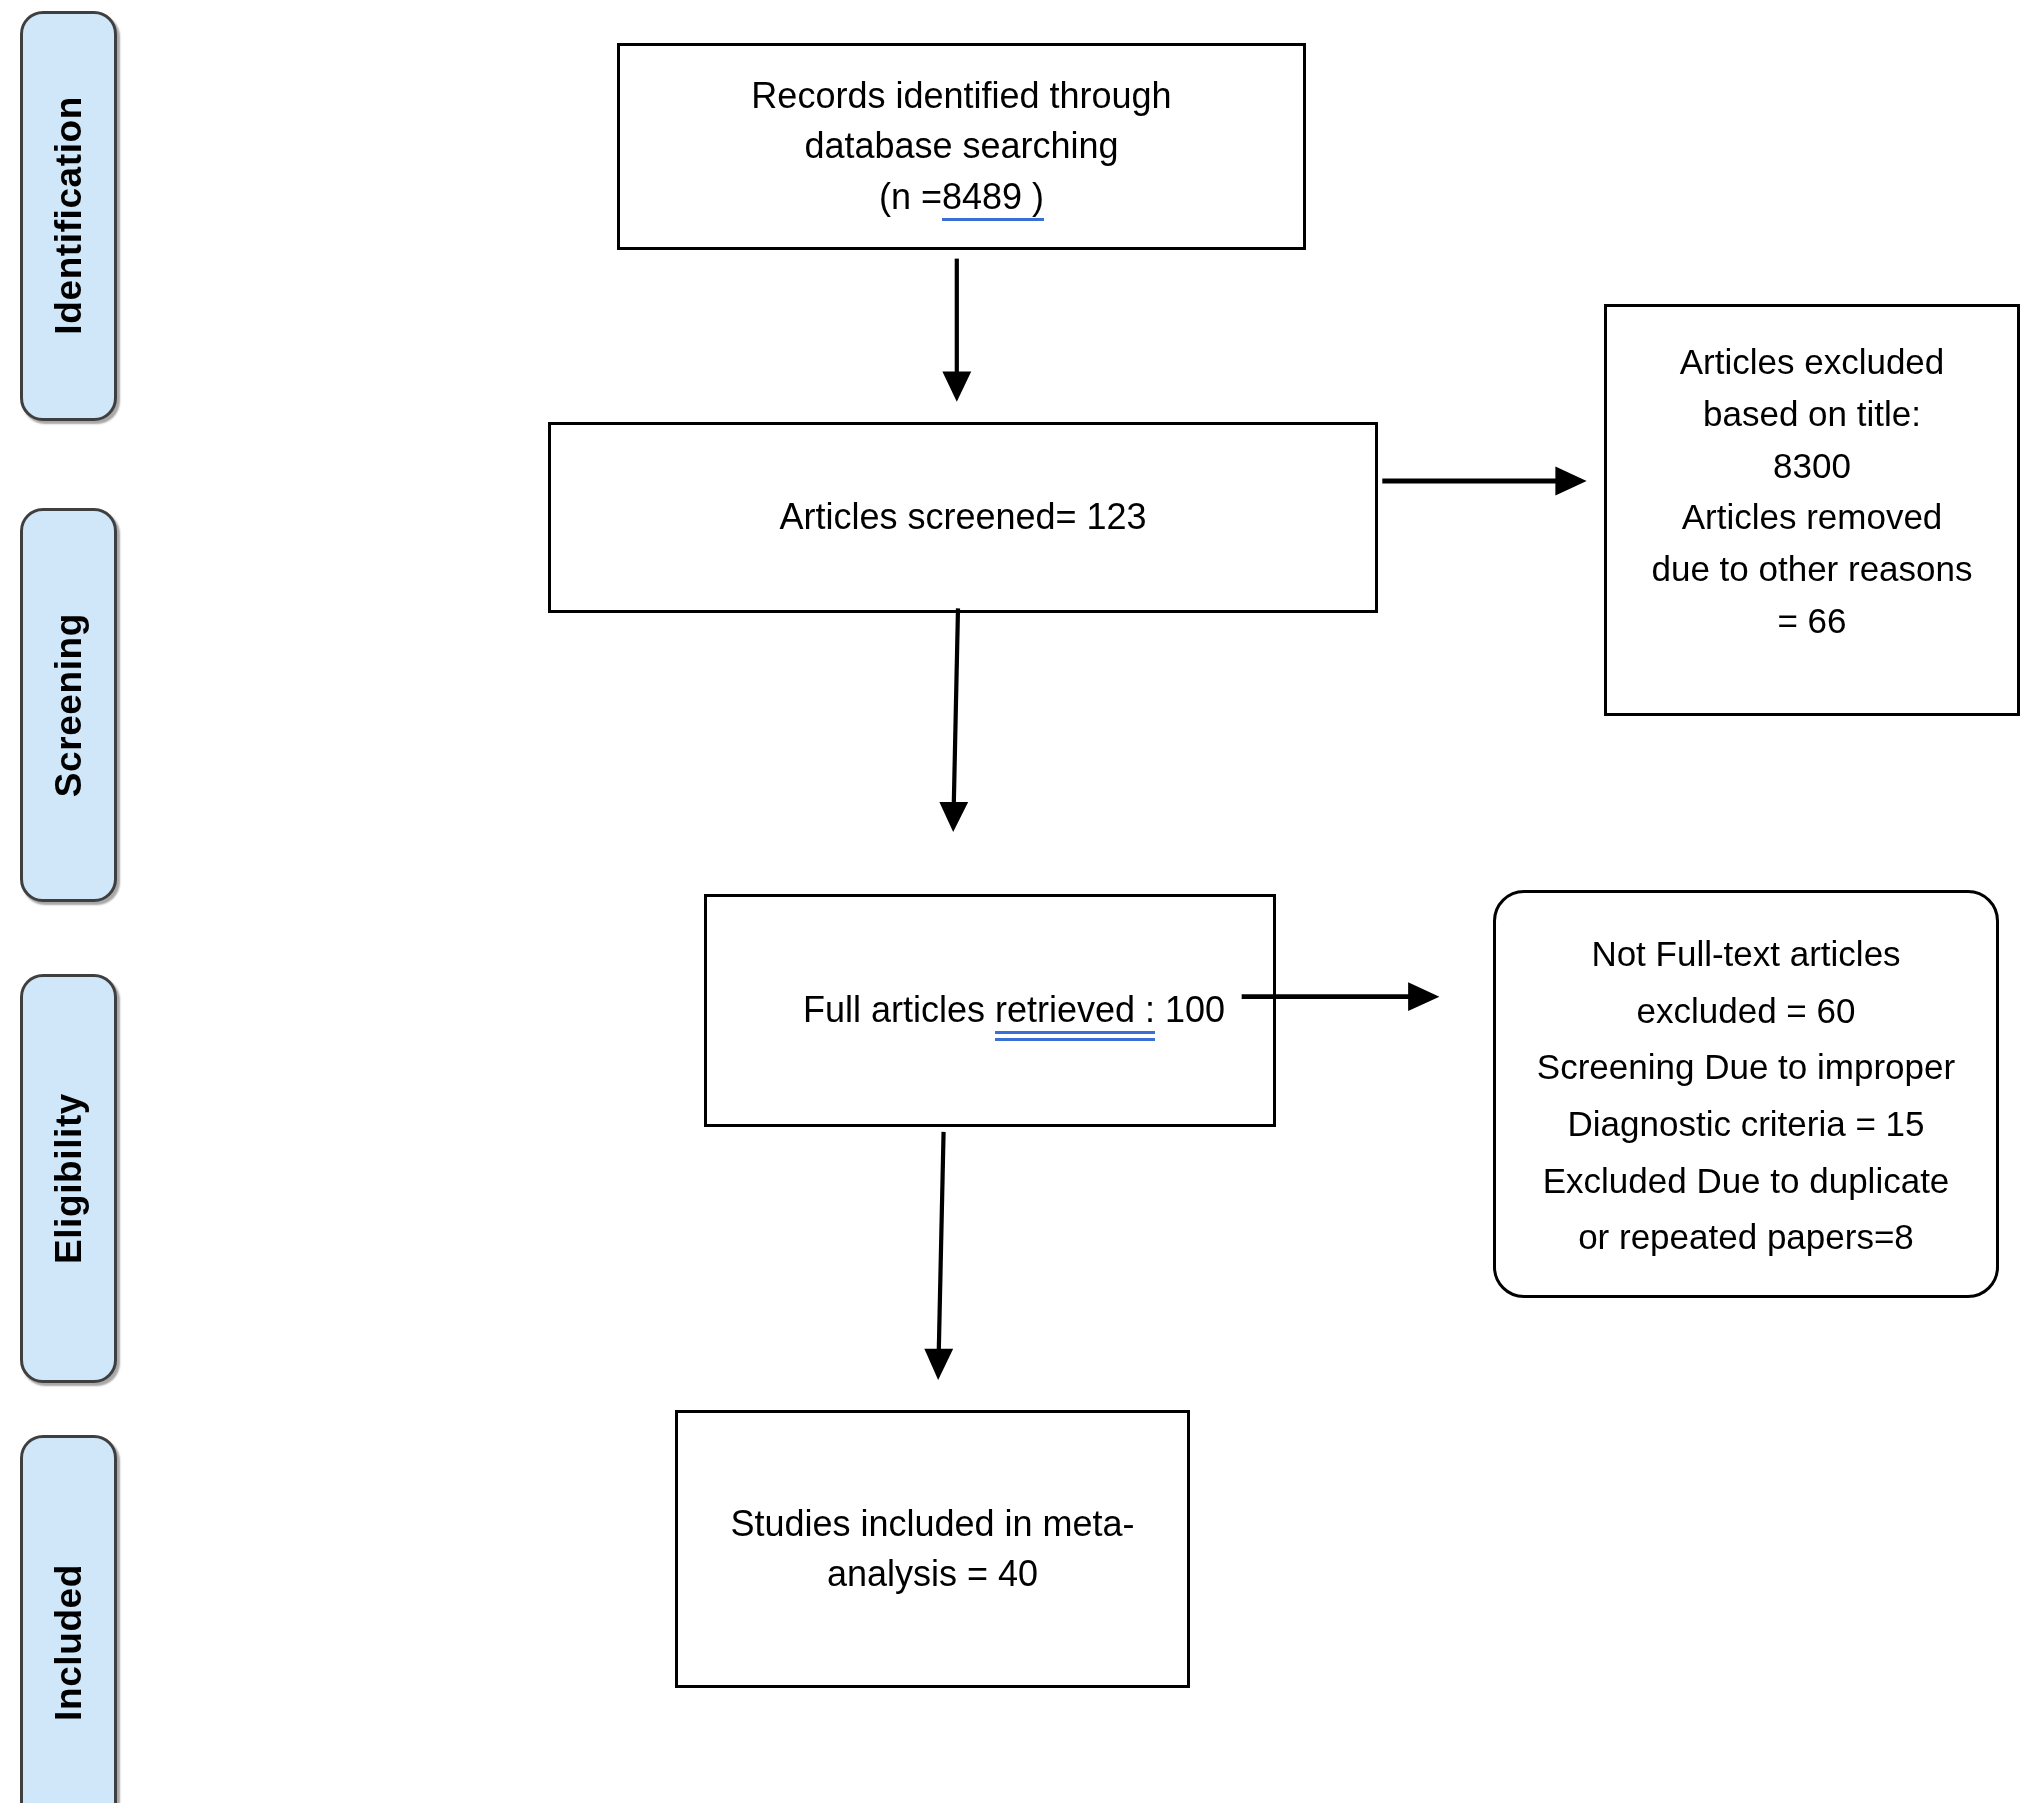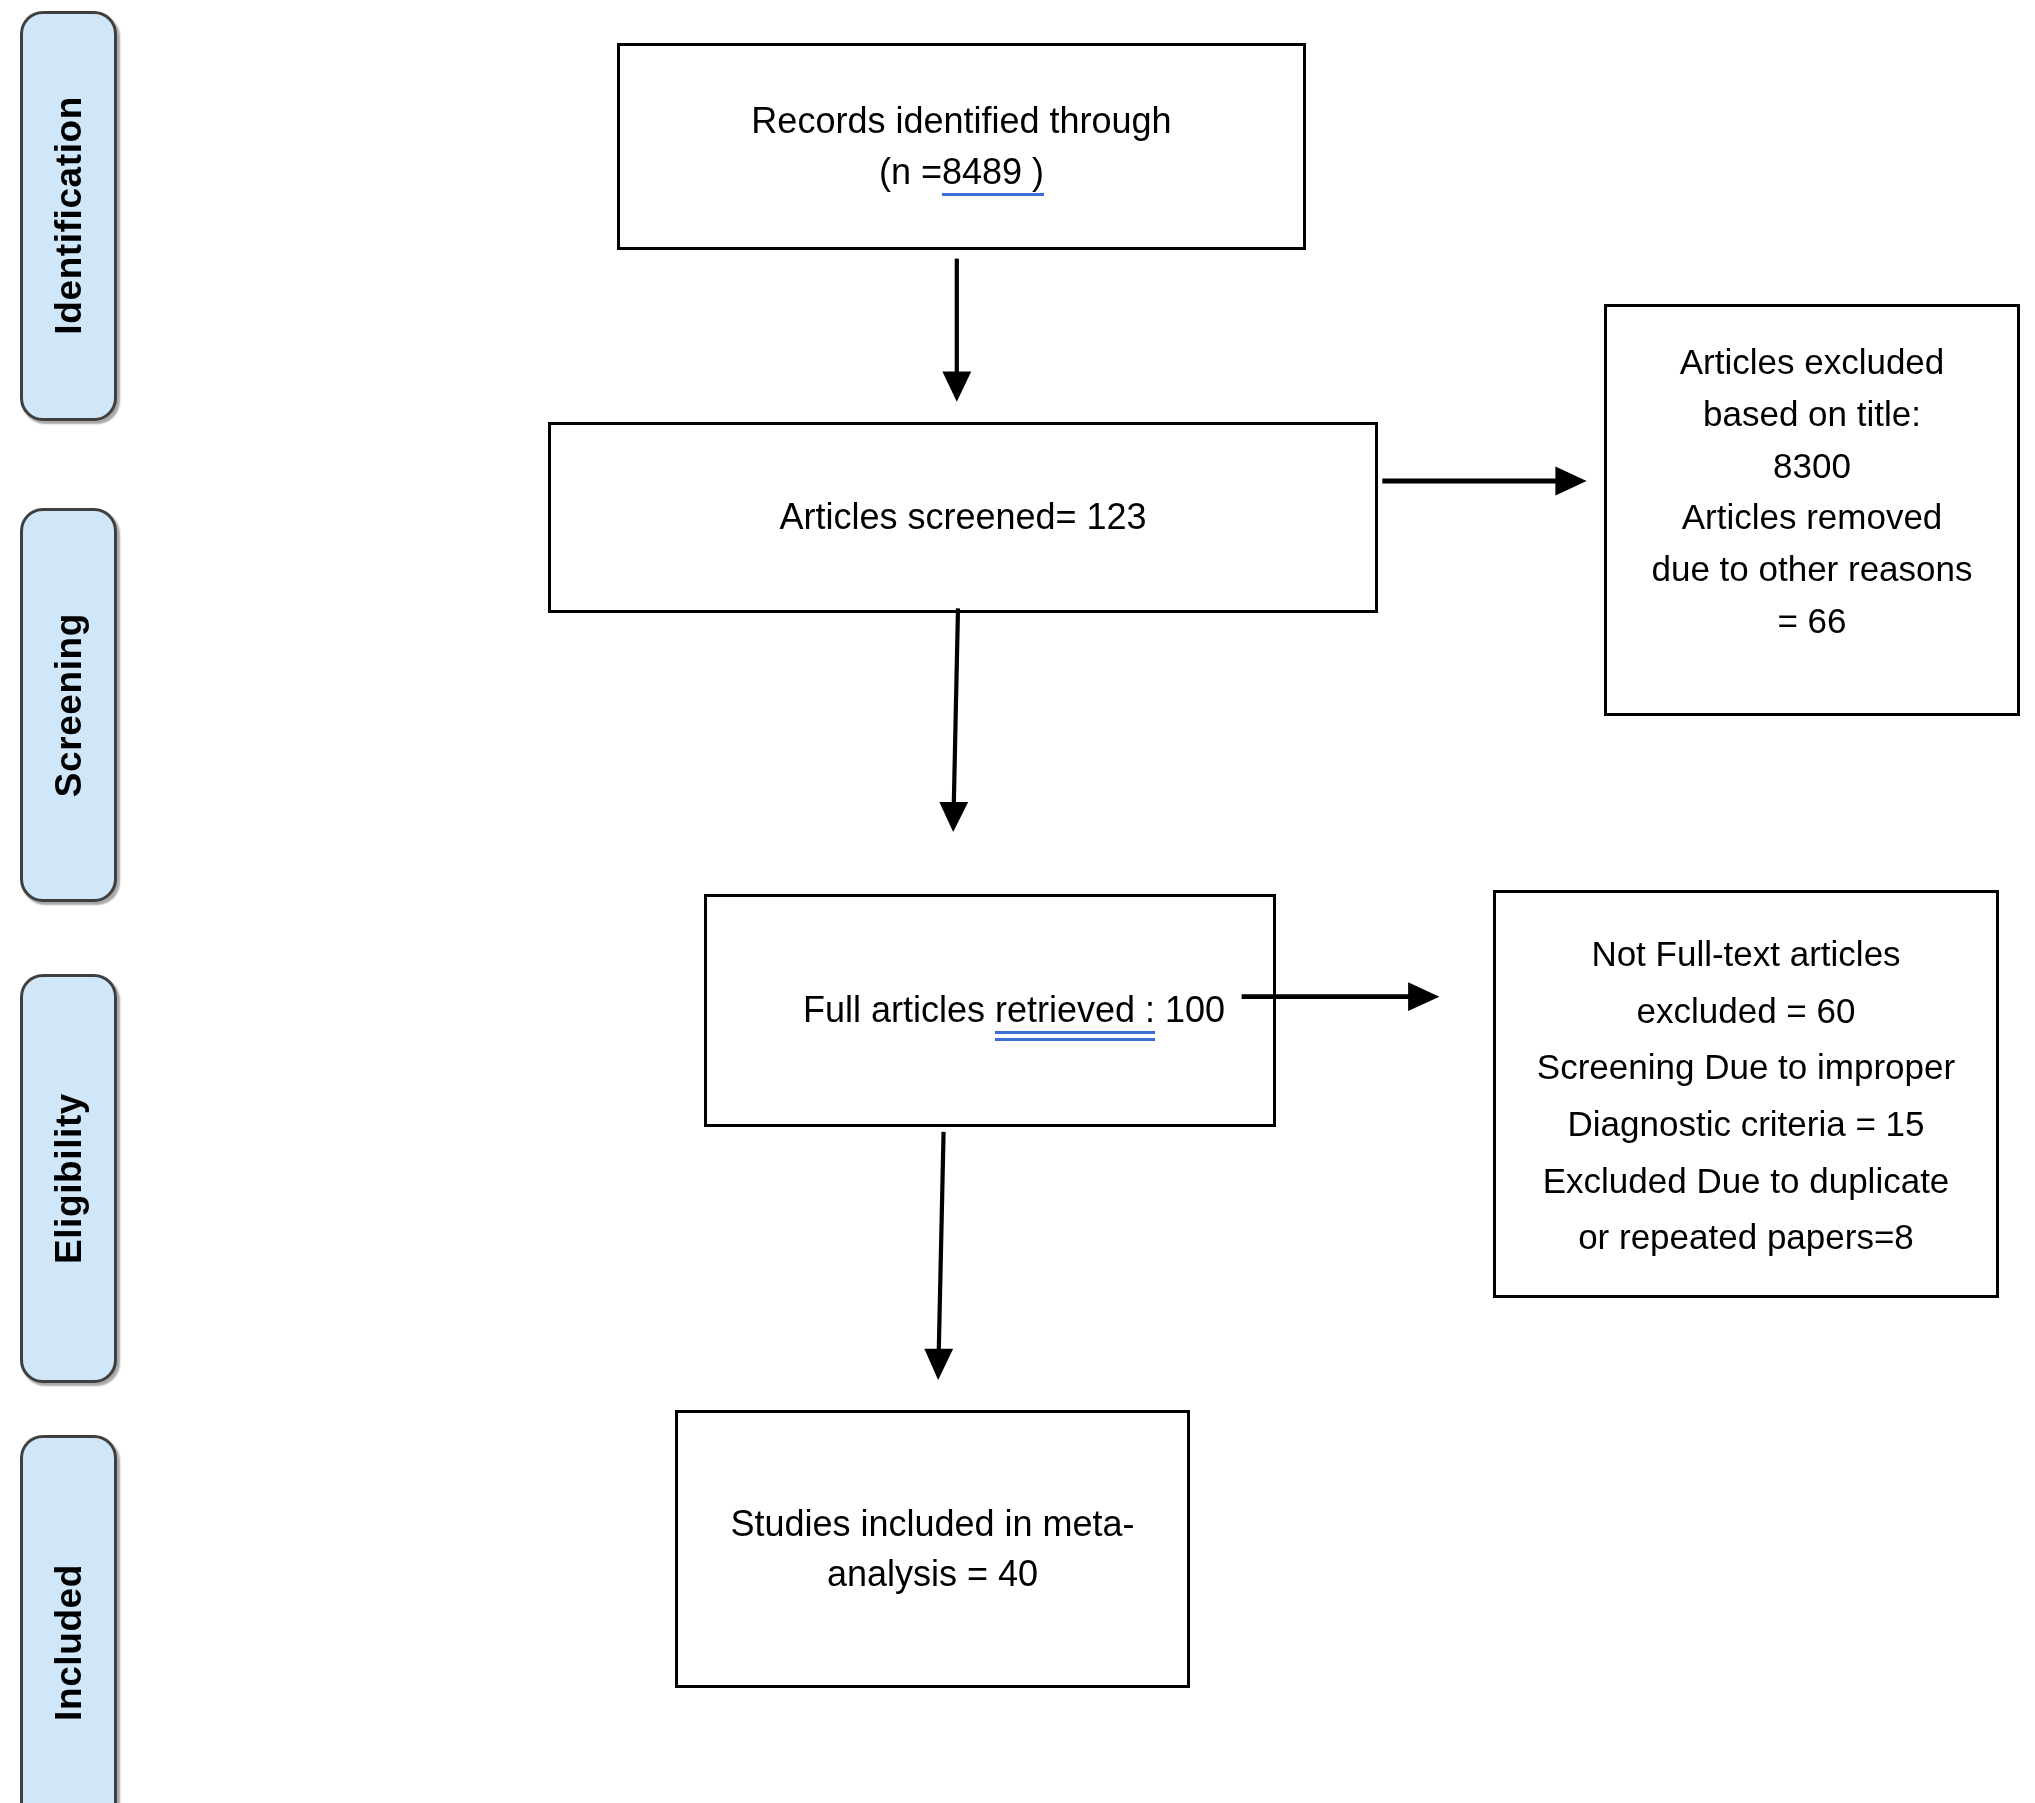--- a/index.html
+++ b/index.html
@@ -33,21 +33,21 @@
   .flow-box{
     position:absolute;background:#fff;border:3.6px solid #000;
     display:flex;flex-direction:column;align-items:center;justify-content:center;
     text-align:left;font-size:36px;line-height:1.40;
   }
   .flow-box .line{display:block;}
   #box-identified{left:617px;top:43px;width:683px;height:201px;}
   #box-screened{left:548px;top:422px;width:824px;height:185px;}
   #box-excluded-title{left:1604px;top:304px;width:416px;height:412px;border-width:3px;font-size:35px;line-height:1.48;justify-content:flex-start;padding-top:29px;box-sizing:border-box;}
   #box-retrieved{left:704px;top:894px;width:518px;height:227px;padding-left:48px;}
-  #box-excluded-fulltext{left:1493px;top:890px;width:506px;height:408px;border-width:3px;font-size:35px;line-height:1.62;justify-content:flex-start;padding-top:33px;box-sizing:border-box;}
+  #box-excluded-fulltext{left:1493px;top:890px;width:506px;height:408px;border-width:3px;font-size:35px;line-height:1.62;justify-content:flex-start;padding-top:33px;box-sizing:border-box;border-radius:31px;}
   #box-included{left:675px;top:1410px;width:509px;height:272px;}
   .u-single{border-bottom:3.6px solid var(--underline-blue);padding-bottom:1.8px;}
   .u-double{border-bottom:10.8px double var(--underline-blue);padding-bottom:1.2px;}
   .arrows{position:absolute;left:0;top:0;pointer-events:none;}
 </style>
 </head>
 <body>
 
 <div class="stage stage-identification">
   <span class="stage-label">Identification</span>
@@ -57,20 +57,21 @@
 </div>
 <div class="stage stage-eligibility">
   <span class="stage-label">Eligibility</span>
 </div>
 <div class="stage stage-included">
   <span class="stage-label">Included</span>
 </div>
 
 <div class="flow-box" id="box-identified">
   <span class="line">Records identified through</span>
+  <span class="line">database searching</span>
   <span class="line"><span>(n =</span><span class="u-single">8489 )</span></span>
 </div>
 
 <div class="flow-box" id="box-screened">
   <span class="line">Articles screened= 123</span>
 </div>
 
 <div class="flow-box" id="box-excluded-title">
   <span class="line">Articles excluded</span>
   <span class="line">based on title:</span>

